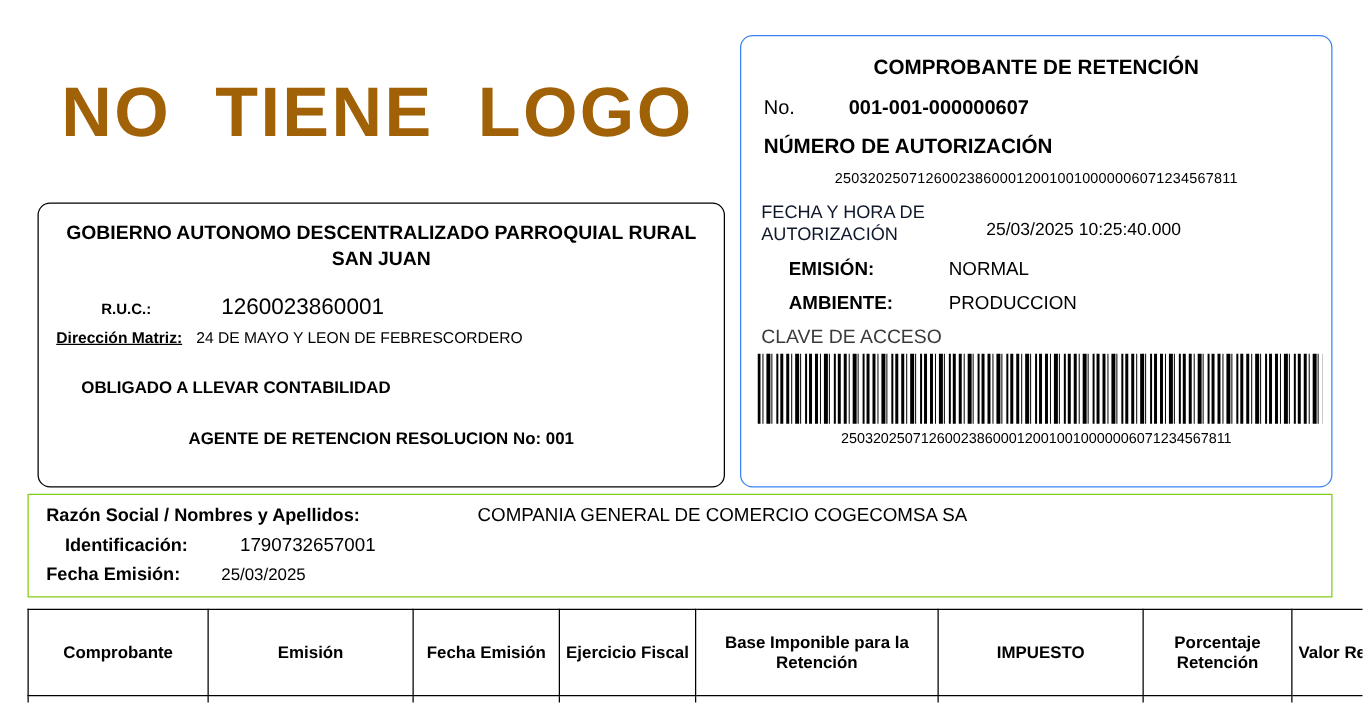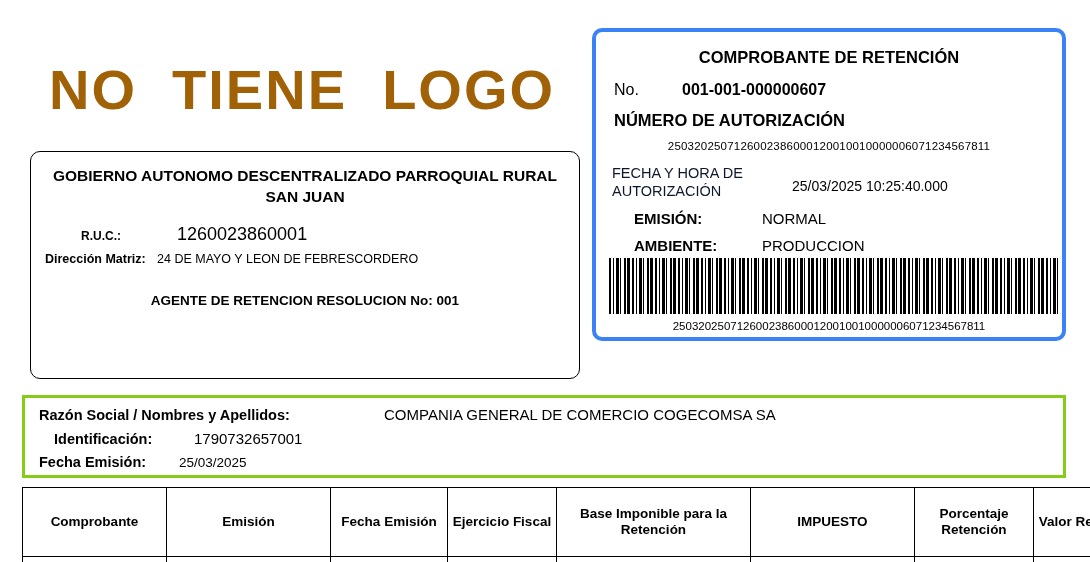--- a/index.html
+++ b/index.html
@@ -39,21 +39,21 @@
     font-weight: bold;
     font-size: 56px;
     letter-spacing: 2px;
     white-space: pre;
   }
 
   
   .issuer-box {
     position: absolute;
     left: 30px;
-    top: 151px;
+    top: 162px;
     width: 550px;
     height: 228px;
     border: 1px solid #000000;
     border-radius: 10px;
     box-sizing: border-box;
     padding: 10px 14px 6px 14px;
   }
   .issuer-name {
     text-align: center;
     font-weight: bold;
@@ -79,20 +79,21 @@
   .dir-row {
     display: flex;
     align-items: flex-start;
     margin-top: 6px;
   }
   .dir-label {
     font-weight: bold;
     font-size: 12.5px;
     width: 112px;
     line-height: 1.3;
+    text-decoration: underline;
   }
   .dir-value {
     font-size: 12.5px;
     padding-top: 1px;
   }
   .obligado {
     font-weight: bold;
     font-size: 13.5px;
     margin-top: 24px;
     margin-left: 20px;
@@ -103,22 +104,22 @@
     text-align: center;
     margin-top: 26px;
   }
 
   
   .receipt-box {
     position: absolute;
     left: 592px;
     top: 28px;
     width: 474px;
-    height: 313px;
-    border: 4px solid #3b82f6;
+    height: 362px;
+    border: 1px solid #3b82f6;
     border-radius: 10px;
     box-sizing: border-box;
     padding: 10px 12px 6px 12px;
   }
   .receipt-title {
     text-align: center;
     font-weight: bold;
     font-size: 16.5px;
     margin-top: 6px;
   }
@@ -213,21 +214,21 @@
     margin-top: 6px;
   }
 
   
   .receptor-box {
     position: absolute;
     left: 22px;
     top: 395px;
     width: 1044px;
     height: 83px;
-    border: 3px solid #84cc16;
+    border: 1px solid #84cc16;
     box-sizing: border-box;
     padding: 8px 14px;
   }
   .rec-row {
     display: flex;
     align-items: baseline;
     margin-bottom: 7px;
   }
   .rec-label {
     font-weight: bold;
@@ -296,20 +297,21 @@
     <div class="ruc-row">
       <div class="ruc-label">R.U.C.:</div>
       <div class="ruc-value">1260023860001</div>
     </div>
 
     <div class="dir-row">
       <div class="dir-label">Dirección Matriz:</div>
       <div class="dir-value">24 DE MAYO Y LEON DE FEBRESCORDERO</div>
     </div>
 
+    <div class="obligado">OBLIGADO A LLEVAR CONTABILIDAD</div>
     <div class="agente">AGENTE DE RETENCION RESOLUCION No: 001</div>
   </div>
 
   <div class="receipt-box">
     <div class="receipt-title">COMPROBANTE DE RETENCIÓN</div>
 
     <div class="no-row">
       <div class="no-label">No.</div>
       <div class="no-value">001-001-000000607</div>
     </div>
@@ -325,20 +327,21 @@
     <div class="kv-row">
       <div class="kv-label">EMISIÓN:</div>
       <div class="kv-value">NORMAL</div>
     </div>
 
     <div class="kv-row">
       <div class="kv-label">AMBIENTE:</div>
       <div class="kv-value">PRODUCCION</div>
     </div>
 
+    <div class="clave-title">CLAVE DE ACCESO</div>
     <div class="barcode"></div>
     <div class="clave-number">2503202507126002386000120010010000006071234567811</div>
   </div>
 
   <div class="receptor-box">
     <div class="rec-row">
       <div class="rec-label w1">Razón Social / Nombres y Apellidos:</div>
       <div class="rec-value">COMPANIA GENERAL DE COMERCIO COGECOMSA SA</div>
     </div>
     <div class="rec-row">

